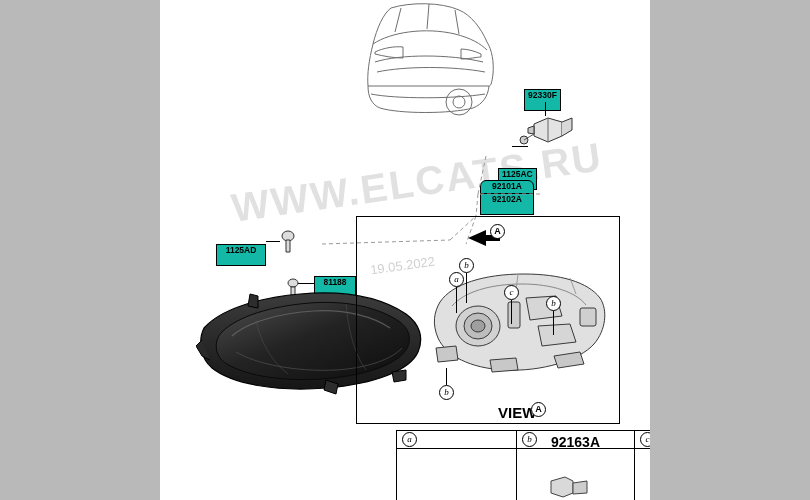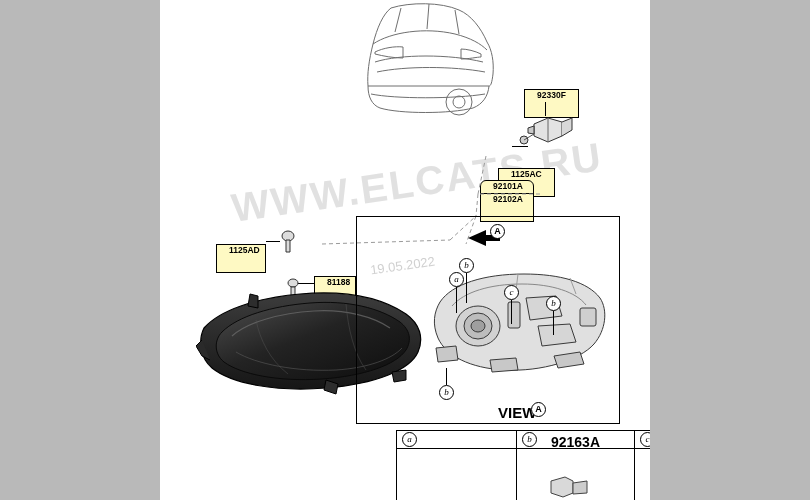--- a/index.html
+++ b/index.html
@@ -26,28 +26,28 @@
     width: 490px;
     height: 500px;
     background: #ffffff;
     overflow: hidden;
   }
   
   .lbl {
     position: absolute;
     box-sizing: border-box;
     border: 1px solid #000;
-    background: #fef9c3;
+    background: #14b8a6;
     color: #000;
     font-size: 8.5px;
     font-weight: bold;
     line-height: 11px;
-    height: 29px;
+    height: 22px;
     text-align: center;
-    padding: 0 12px;
+    padding: 0 3px;
     white-space: nowrap;
     font-family: "Liberation Sans", sans-serif;
   }
   .leader {
     position: absolute;
     background: #000;
     height: 1px;
   }
   .vline {
     position: absolute;

